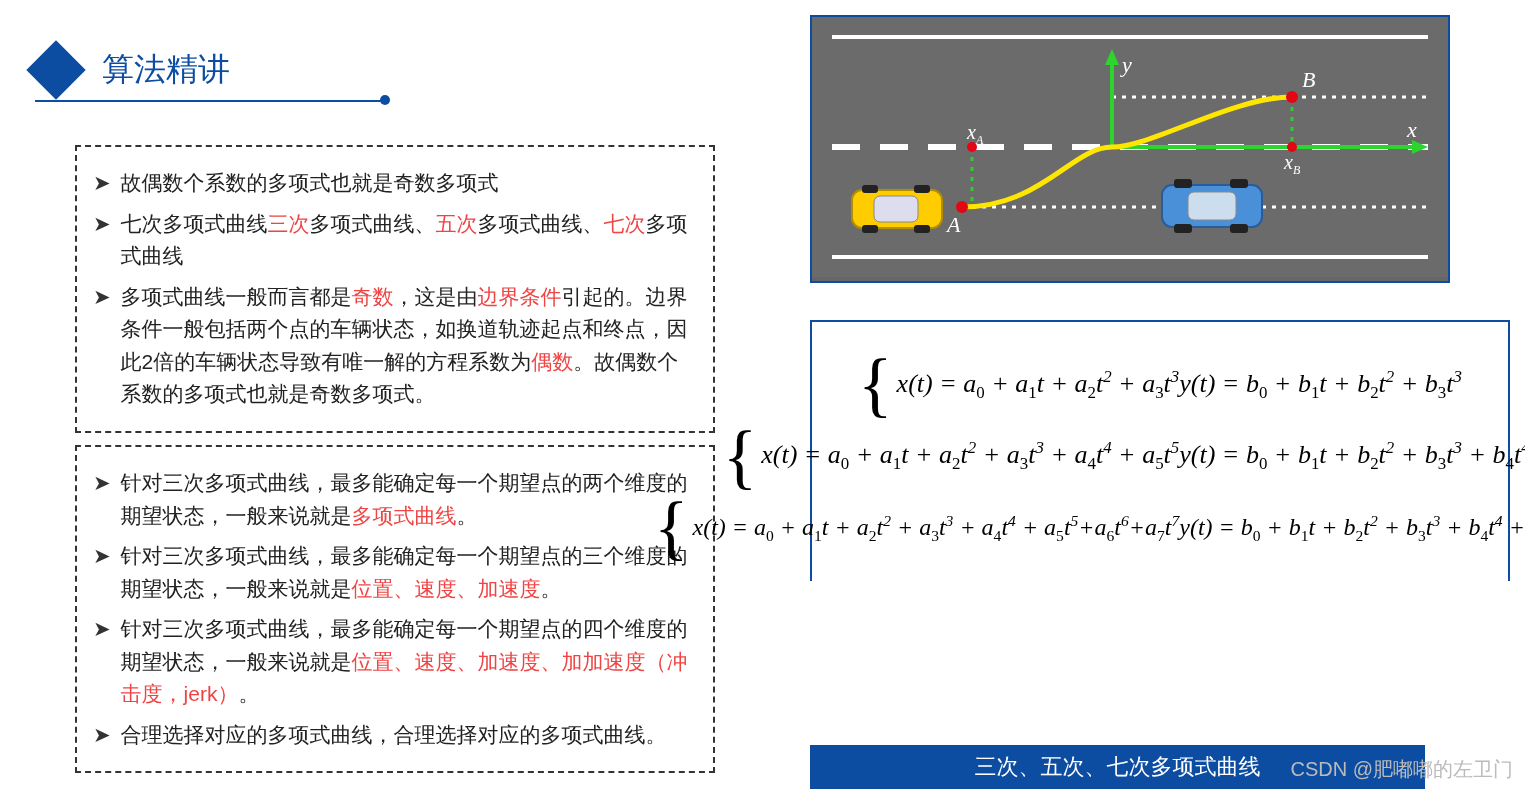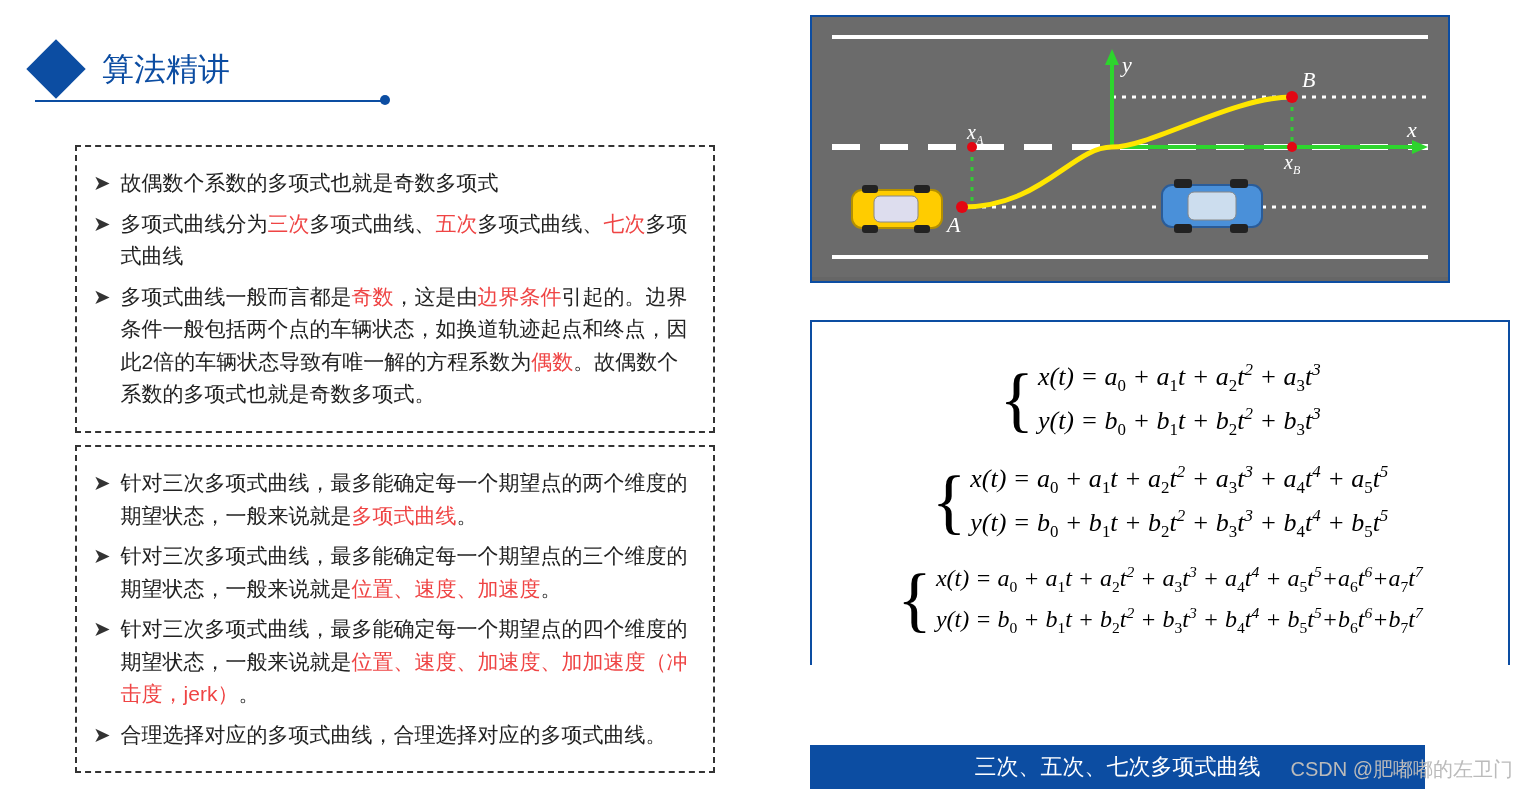--- a/index.html
+++ b/index.html
@@ -9,21 +9,21 @@
       background: #ffffff;
       font-family: "Microsoft YaHei", "SimSun", sans-serif;
       position: relative;
       overflow: hidden;
     }
     .header {
       position: absolute;
       top: 48px;
       left: 35px;
       display: flex;
-      align-items: flex-start;
+      align-items: center;
     }
     .diamond {
       width: 42px;
       height: 42px;
       background: #0c4da2;
       transform: rotate(45deg);
       margin-right: 25px;
     }
     .title {
       font-size: 32px;
@@ -108,21 +108,21 @@
       align-items: center;
       justify-content: center;
       margin: 14px 0;
     }
     .brace {
       font-size: 72px;
       font-style: normal;
       line-height: 0.8;
       margin-right: 4px;
     }
-    .eq-lines { display: flex; flex-direction: column; }
+    .eq-lines { display: flex; }
     .eq-line { margin: 4px 0; white-space: nowrap; }
     sub { font-size: 0.65em; font-style: normal; }
     sup { font-size: 0.65em; }
     .watermark {
       position: absolute;
       bottom: 6px;
       right: 12px;
       color: #bbb;
       font-size: 20px;
     }
@@ -137,21 +137,21 @@
 <div class="title-line"></div>
 <div class="title-dot"></div>
 
 <div class="box box1" id="box1">
     <div class="bullet-item">
       <span class="bullet-icon">➤</span>
       <span><span>故偶数个系数的多项式也就是奇数多项式</span></span>
     </div>
     <div class="bullet-item">
       <span class="bullet-icon">➤</span>
-      <span><span>多项式曲线分为</span><span class="red">三次</span><span>多项式曲线、</span><span class="red">五次</span><span>多项式曲线、</span><span class="red">七次</span><span>多项式曲线</span></span>
+      <span><span>七次多项式曲线</span><span class="red">三次</span><span>多项式曲线、</span><span class="red">五次</span><span>多项式曲线、</span><span class="red">七次</span><span>多项式曲线</span></span>
     </div>
     <div class="bullet-item">
       <span class="bullet-icon">➤</span>
       <span><span>多项式曲线一般而言都是</span><span class="red">奇数</span><span>，这是由</span><span class="red">边界条件</span><span>引起的。边界条件一般包括两个点的车辆状态，如换道轨迹起点和终点，因此2倍的车辆状态导致有唯一解的方程系数为</span><span class="red">偶数</span><span>。故偶数个系数的多项式也就是奇数多项式。</span></span>
     </div>
   </div>
 
 <div class="box box2" id="box2">
     <div class="bullet-item">
       <span class="bullet-icon">➤</span>

